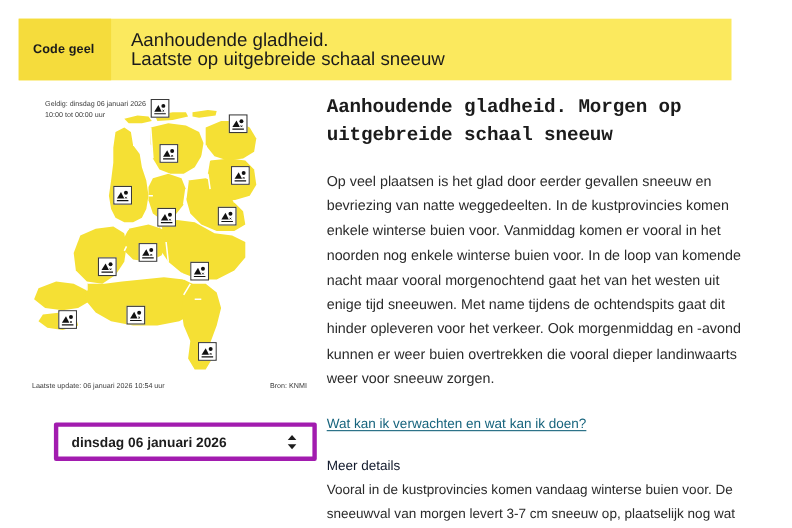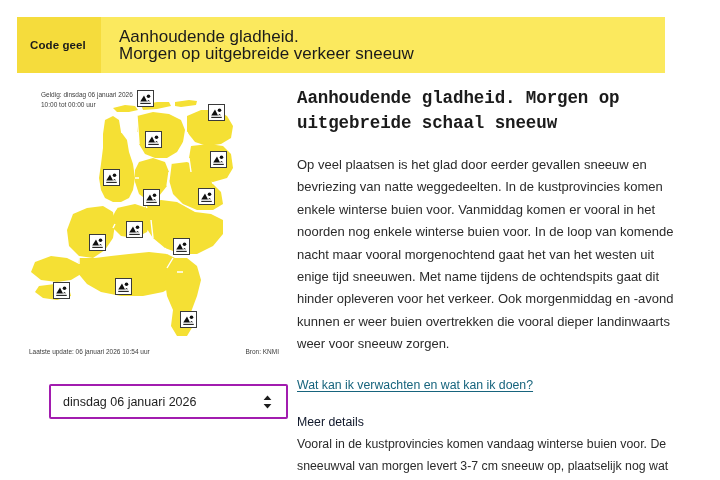--- a/index.html
+++ b/index.html
@@ -136,26 +136,27 @@
     position: absolute;
     left: 32px;
     top: 298px;
     width: 239px;
     height: 35px;
   }
   .date-select {
     width: 239px;
     height: 35px;
     background: #ffffff;
-    border: 2px solid #a21caf;
+    border: 4px solid #a21caf;
     border-radius: 2px;
     display: flex;
     align-items: center;
     padding: 0 12px;
     position: relative;
+    font-weight: bold;
   }
   .date-select-value {
     font-size: 12.5px;
     color: #1d1d1d;
   }
   .stepper-icon {
     position: absolute;
     right: 13px;
     top: 50%;
     transform: translateY(-50%);
@@ -211,21 +212,21 @@
 <body>
 
 <div class="page">
 
   <div class="alert-banner">
     <div class="alert-code">
       <span class="alert-code-label">Code geel</span>
     </div>
     <div class="alert-text">
       <span class="alert-line">Aanhoudende gladheid.</span>
-      <span class="alert-line">Morgen op uitgebreide verkeer sneeuw</span>
+      <span class="alert-line">Laatste op uitgebreide schaal sneeuw</span>
     </div>
   </div>
 
   <div class="content">
 
     <div class="map-col">
 
       <div class="map-validity">
         <div>Geldig: dinsdag 06 januari 2026</div>
         <div>10:00 tot 00:00 uur</div>

